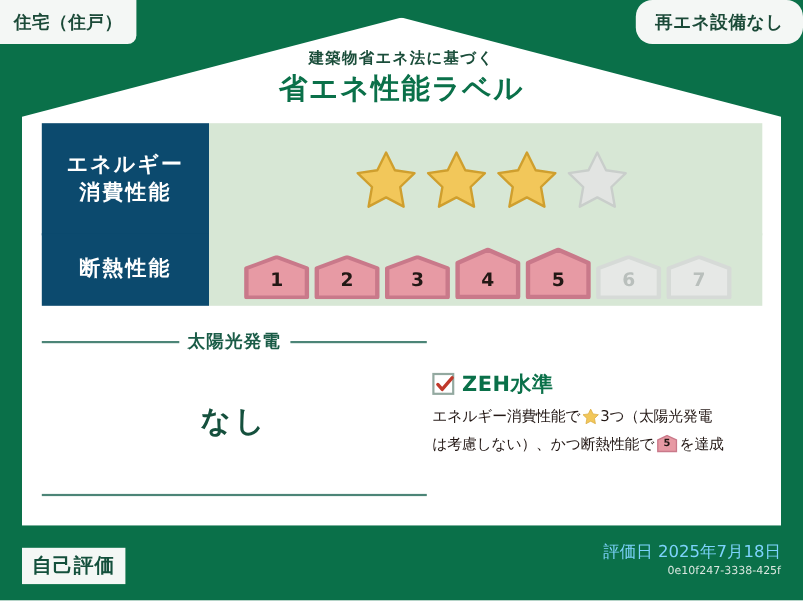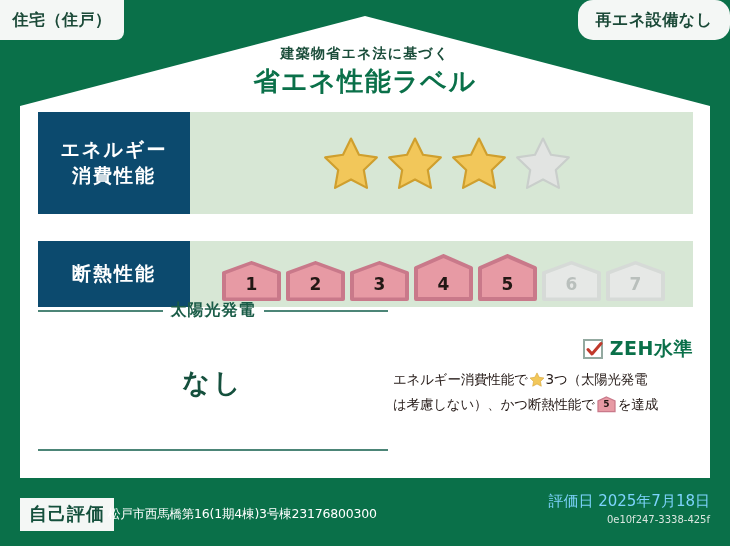--- a/index.html
+++ b/index.html
@@ -88,21 +88,21 @@
   
   .perf-row {
     position: absolute;
     left: 38px;
     width: 655px;
     display: flex;
     align-items: stretch;
     z-index: 5;
   }
   #row-energy { top: 112px; height: 102px; }
-  #row-insul  { top: 241px; height: 66px; }
+  #row-insul  { top: 212px; height: 66px; }
 
   .perf-label {
     width: 152px;
     background: #0c4a6e;
     color: #ffffff;
     font-weight: bold;
     font-size: 19px;
     letter-spacing: 2px;
     line-height: 1.35;
     display: flex;
@@ -206,21 +206,20 @@
     position: absolute;
     left: 393px;
     top: 336px;
     width: 300px;
     z-index: 5;
   }
   #zeh-title-row {
     display: flex;
     align-items: center;
     gap: 7px;
-    justify-content: flex-end;
   }
   #zeh-check {
     width: 20px;
     height: 20px;
     border: 2px solid #93a9a0;
     background: #ffffff;
     position: relative;
     flex-shrink: 0;
     box-sizing: border-box;
   }
@@ -421,18 +420,17 @@
       <span>エネルギー消費性能で</span><span class="inline-star"><svg width="16" height="15" viewBox="0 0 24 23">
             <path d="M12 1.4 L15.3 8.1 L22.7 9.2 L17.3 14.4 L18.6 21.8 L12 18.3 L5.4 21.8 L6.7 14.4 L1.3 9.2 L8.7 8.1 Z" fill="#f2c75a" stroke="#d9a93c" stroke-width="1"></path>
           </svg></span><span>3つ（太陽光発電</span><br><span>は考慮しない）、かつ断熱性能で</span><span class="inline-house"><svg width="19" height="17" viewBox="0 0 38 34">
             <path d="M19 2 L36 10 L36 31 L2 31 L2 10 Z" fill="#e79aa4" stroke="#c9798a" stroke-width="2.5"></path>
           </svg><span class="inline-house-num">5</span></span><span>を達成</span>
     </div>
   </div>
 
   <div id="footer">
     <div id="self-eval-badge">自己評価</div>
-    <div id="building-name">松戸市西馬橋第16(1期4棟)3号棟23176800300</div>
     <div id="eval-date">評価日 2025年7月18日</div>
     <div id="eval-id">0e10f247-3338-425f</div>
   </div>
 
 </div>
 
 </body></html>

